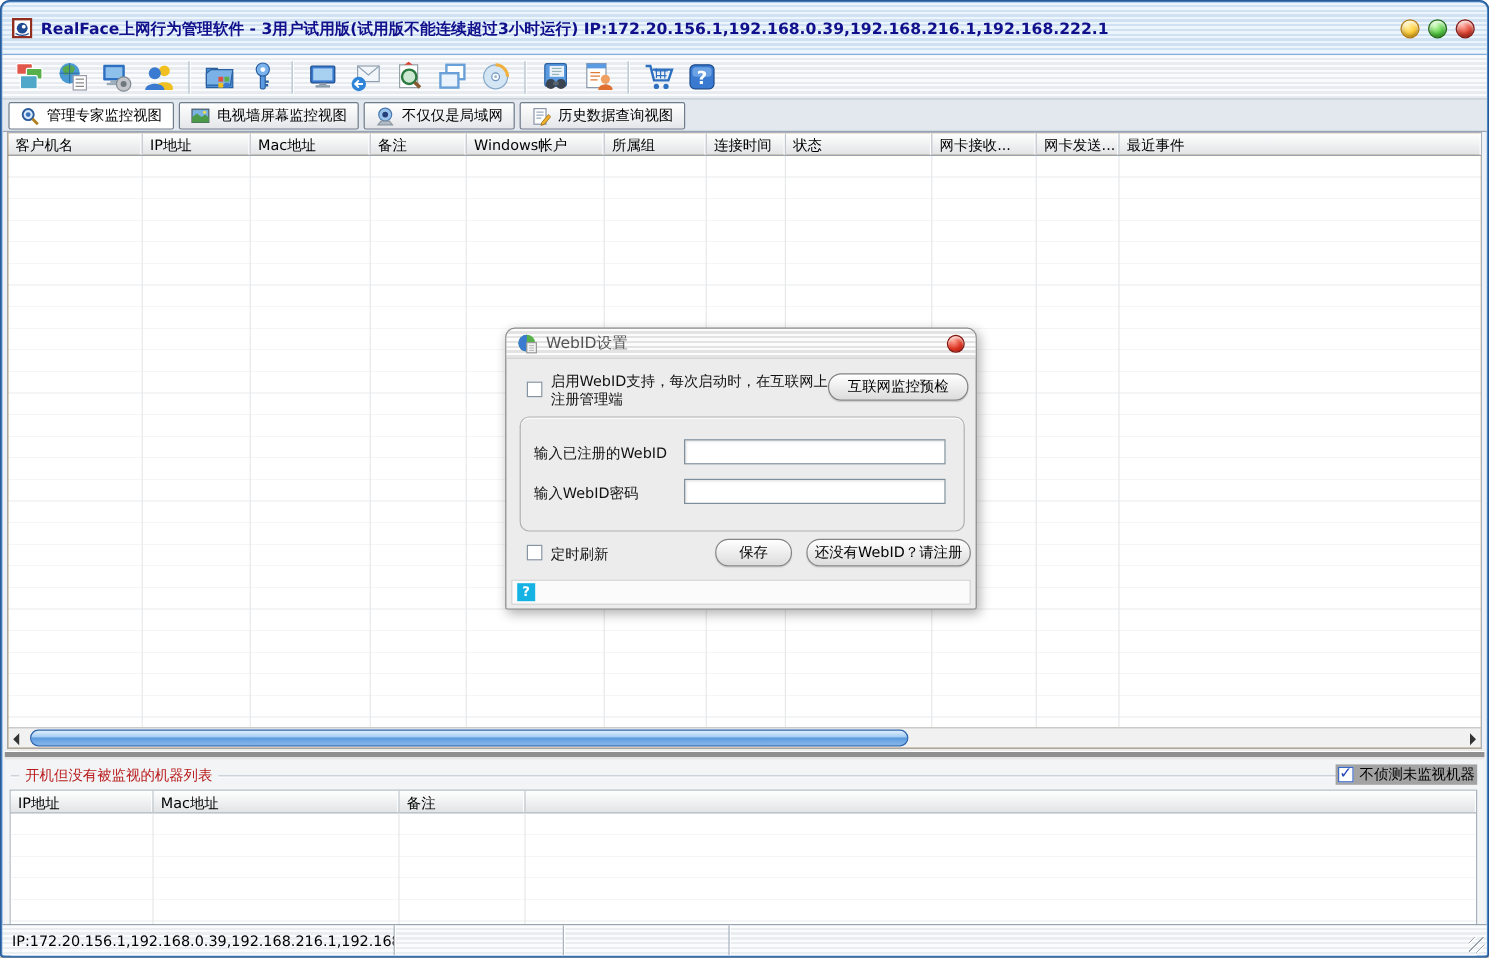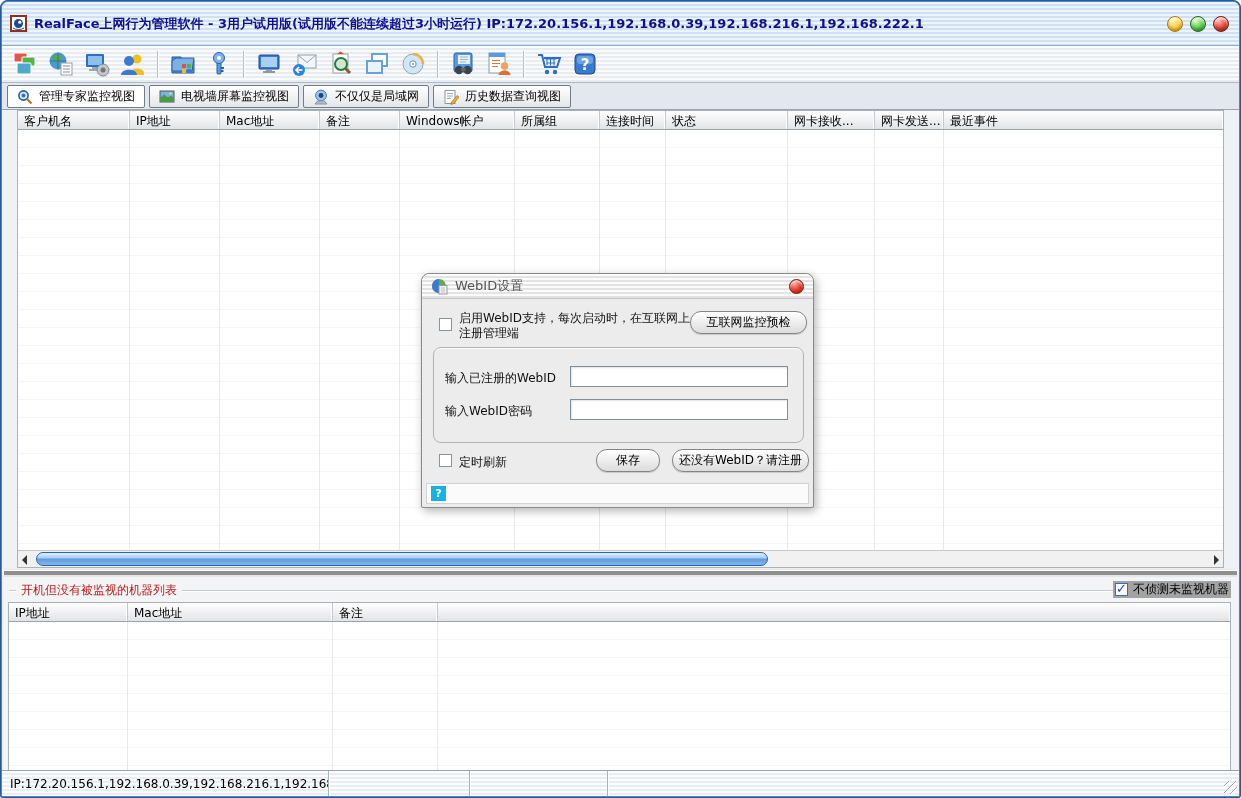--- a/index.html
+++ b/index.html
@@ -31,21 +31,21 @@
 
   
   .tabbar { height:27px; display:flex; align-items:center; padding:2px 3px 1px 5px; gap:4px;
     background:#e3e8ee; border-bottom:1px solid #98a4b2; }
   .tab { height:23px; display:flex; align-items:center; gap:6px; padding:0 9px;
     border:1px solid #707c8a; border-radius:2px; background:linear-gradient(#ffffff,#e4e6e9); white-space:nowrap; }
   .tab.active { background:#ffffff; box-shadow:inset 0 0 0 1px #fff; }
   .tab svg { width:16px; height:16px; }
 
   
-  .main { position:relative; height:458px; margin:0 15px; background:#a16207; border:1px solid #a8b2be; }
+  .main { position:relative; height:514px; margin:0 4px; background:#a16207; border:1px solid #a8b2be; }
   .ghead { display:flex; height:19px; background:linear-gradient(#ffffff,#e1e3e5);
     border-bottom:1px solid #9aa4ae; }
   .hcell { padding:2px 0 0 6px; border-right:1px solid #c2c8ce; box-shadow:inset -1px 0 0 #ffffff;
     white-space:nowrap; overflow:hidden; flex:0 0 auto; }
   .gbody { position:absolute; left:0; right:0; top:19px; bottom:17px;
     background:repeating-linear-gradient(180deg,#ffffff 0 17px,#f4f5f6 17px 18px); }
   .vline { position:absolute; top:0; bottom:0; width:1px; background:#e6e8ea; }
   .m0{width:112px}.m1{width:90px}.m2{width:100px}.m3{width:80px}.m4{width:115px}
   .m5{width:85px}.m6{width:66px}.m7{width:122px}.m8{width:87px}.m9{width:69px}.m10{flex:1 1 auto}
 

